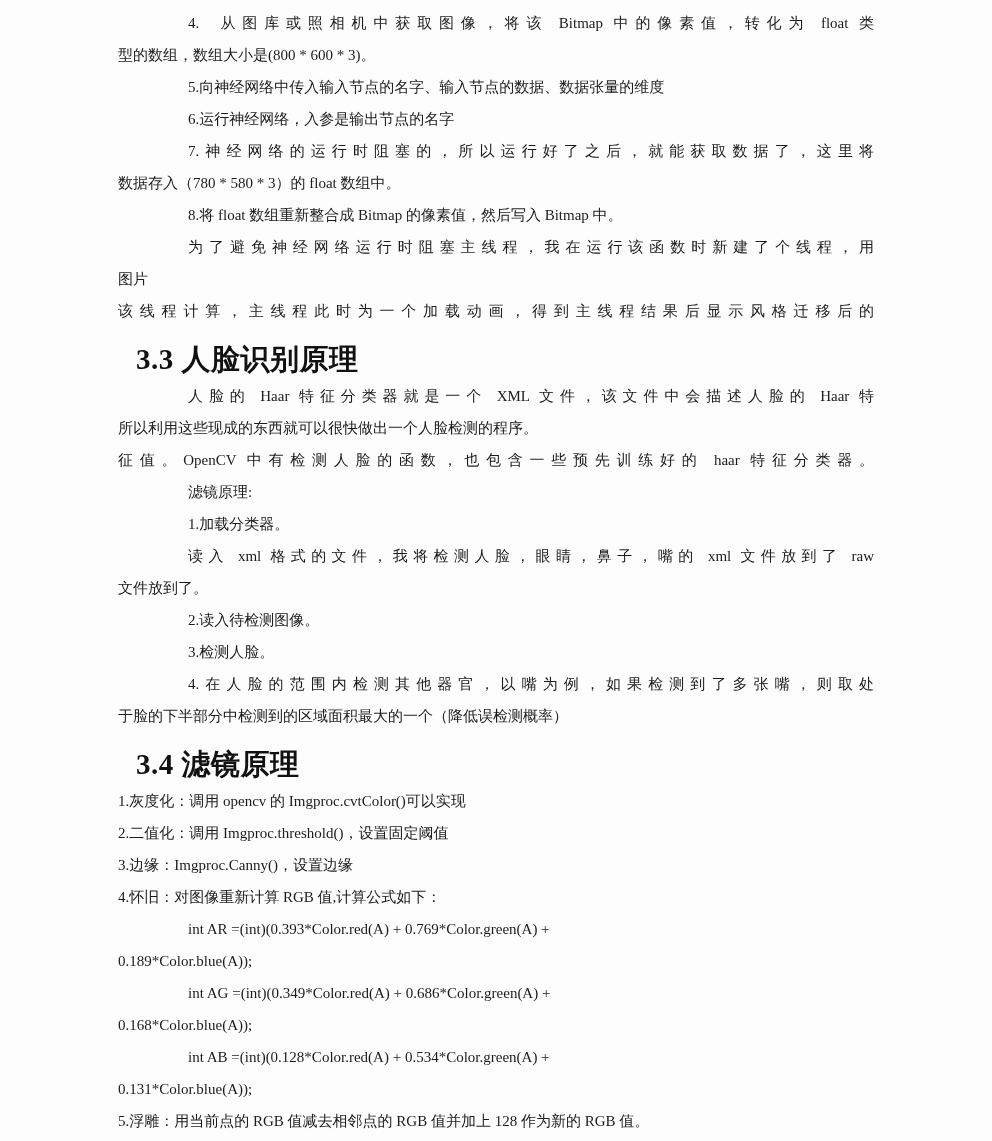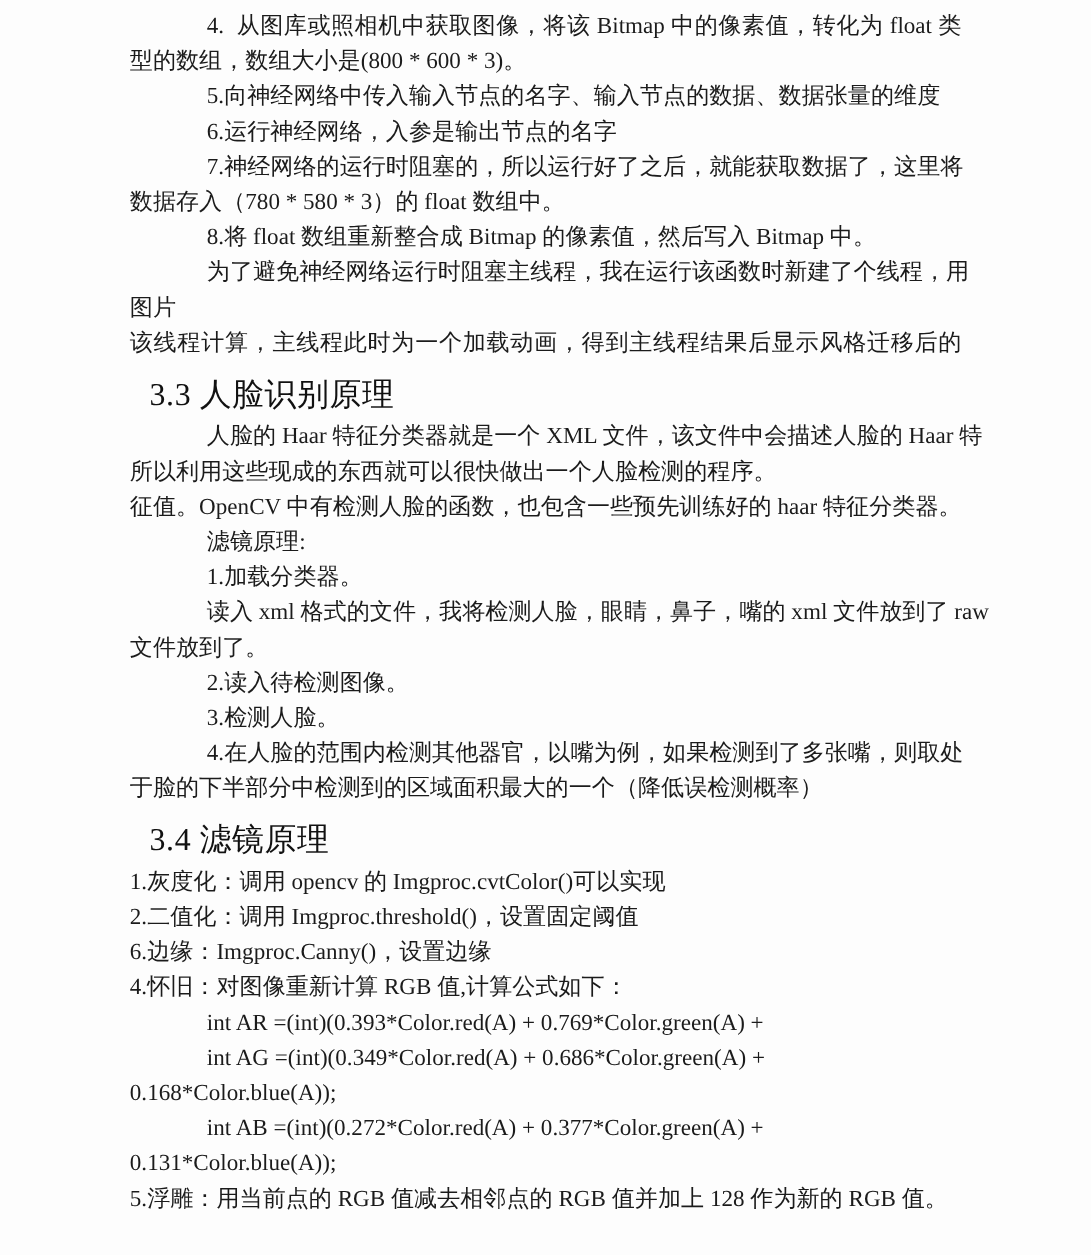--- a/index.html
+++ b/index.html
@@ -18,38 +18,38 @@
   }
   .content {
     position: absolute;
     left: 118px;
     top: 7px;
     width: 756px;
   }
   .line {
     height: 32px;
     line-height: 32px;
-    font-size: 21px;
+    font-size: 15px;
     white-space: nowrap;
     overflow: visible;
   }
   .line.fill {
     text-align: justify;
     text-align-last: justify;
     text-justify: distribute;
   }
   .line.ind {
     padding-left: 70px;
   }
   .h2 {
     height: 42px;
     line-height: 42px;
     margin: 11px 0 0 18px;
     font-size: 29px;
-    font-weight: normal;
+    font-weight: bold;
     letter-spacing: 0.5px;
     white-space: nowrap;
     color: #111;
   }
 </style>
 </head>
 <body>
 
 <div class="page">
   <div class="content">
@@ -71,22 +71,23 @@
       <div class="line ind">1.加载分类器。</div>
       <div class="line fill ind">读入 xml 格式的文件，我将检测人脸，眼睛，鼻子，嘴的 xml 文件放到了 raw</div>
       <div class="line">文件放到了。</div>
       <div class="line ind">2.读入待检测图像。</div>
       <div class="line ind">3.检测人脸。</div>
       <div class="line fill ind">4.在人脸的范围内检测其他器官，以嘴为例，如果检测到了多张嘴，则取处</div>
       <div class="line">于脸的下半部分中检测到的区域面积最大的一个（降低误检测概率）</div>
       <div class="h2">3.4 滤镜原理</div>
       <div class="line">1.灰度化：调用 opencv 的 Imgproc.cvtColor()可以实现</div>
       <div class="line">2.二值化：调用 Imgproc.threshold()，设置固定阈值</div>
-      <div class="line">6.边缘：Imgproc.Canny()，设置边缘</div>
+      <div class="line">3.边缘：Imgproc.Canny()，设置边缘</div>
       <div class="line">4.怀旧：对图像重新计算 RGB 值,计算公式如下：</div>
       <div class="line ind">int AR =(int)(0.393*Color.red(A) + 0.769*Color.green(A) +</div>
+      <div class="line">0.189*Color.blue(A));</div>
       <div class="line ind">int AG =(int)(0.349*Color.red(A) + 0.686*Color.green(A) +</div>
       <div class="line">0.168*Color.blue(A));</div>
-      <div class="line ind">int AB =(int)(0.272*Color.red(A) + 0.377*Color.green(A) +</div>
+      <div class="line ind">int AB =(int)(0.128*Color.red(A) + 0.534*Color.green(A) +</div>
       <div class="line">0.131*Color.blue(A));</div>
       <div class="line">5.浮雕：用当前点的 RGB 值减去相邻点的 RGB 值并加上 128 作为新的 RGB 值。</div>
     </div>
 </div>
 
 </body></html>

